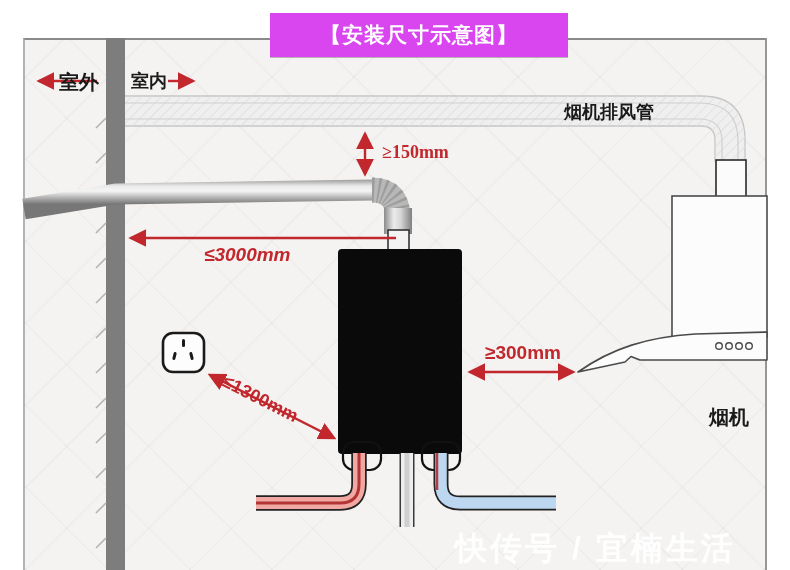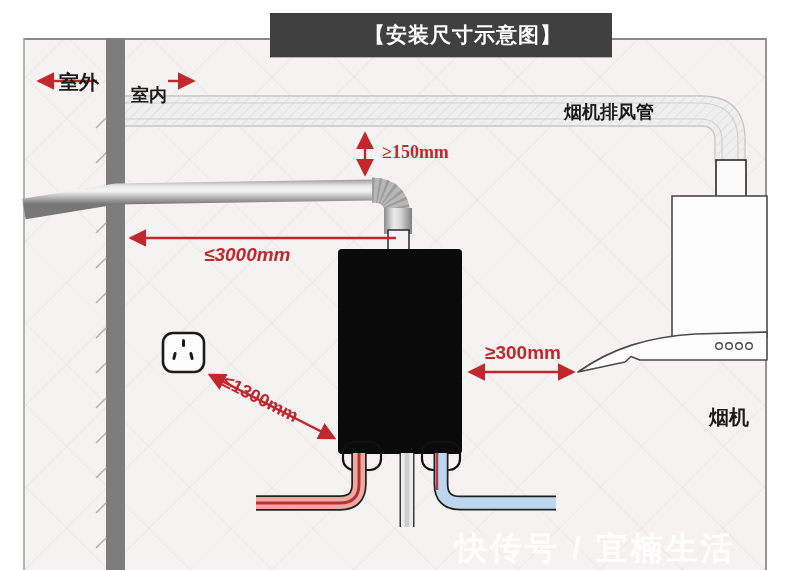--- a/index.html
+++ b/index.html
@@ -17,24 +17,23 @@
     border-left:2px solid #b3b3b3;
     border-right:2px solid #979797;
     box-sizing:border-box;
   }
   svg{position:absolute;left:0;top:0;}
   .lbl{position:absolute;white-space:nowrap;line-height:1;}
   .cn{color:#1a1a1a;font-weight:bold;}
   .dim{color:#c1272d;font-weight:bold;}
   #title-banner{
     position:absolute;left:270px;top:13px;width:298px;height:44px;
-    background:#404040;color:#ffffff;font-size:21px;font-weight:bold;
+    background:#d946ef;color:#ffffff;font-size:21px;font-weight:bold;
     display:flex;align-items:center;justify-content:center;letter-spacing:1px;
     box-shadow:0 1px 0 rgba(0,0,0,0.25);
-    padding-left:44px;
   }
   #watermark{
     position:absolute;left:455px;top:527px;width:400px;
     color:rgba(255,255,255,0.92);font-size:32px;font-weight:bold;
     letter-spacing:3px;white-space:nowrap;
   }
 </style>
 </head>
 <body>
 
@@ -150,21 +149,21 @@
 
     <g stroke="#c1272d" stroke-width="2.4" fill="none">
       <line x1="97" y1="81" x2="39" y2="81" marker-end="url(#ah)"></line>
       <line x1="168" y1="81" x2="193" y2="81" marker-end="url(#ah)"></line>
     </g>
   </svg>
 
   <div id="title-banner">【安装尺寸示意图】</div>
 
   <div class="lbl cn" style="left:59px;top:72px;font-size:20px;">室外</div>
-  <div class="lbl cn" style="left:131px;top:72px;font-size:18px;margin-top:14px;">室内</div>
+  <div class="lbl cn" style="left:131px;top:72px;font-size:18px;">室内</div>
 
   <div class="lbl cn" style="left:564px;top:103px;font-size:18px;">烟机排风管</div>
   <div class="lbl cn" style="left:709px;top:365px;font-size:20px;margin-top:42px;">烟机</div>
 
   <div class="lbl dim" style="left:382px;top:143px;font-size:18px;font-family:Liberation Serif, serif;">≥150mm</div>
   <div class="lbl dim" style="left:204px;top:245px;font-size:19px;font-style:italic;">≤3000mm</div>
   <div class="lbl dim" style="left:485px;top:343px;font-size:19px;">≥300mm</div>
   <div class="lbl dim" style="left:228px;top:372px;font-size:18px;transform:rotate(27deg);transform-origin:left top;">≤1300mm</div>
 
   <div id="watermark">快传号 / 宜楠生活</div>

